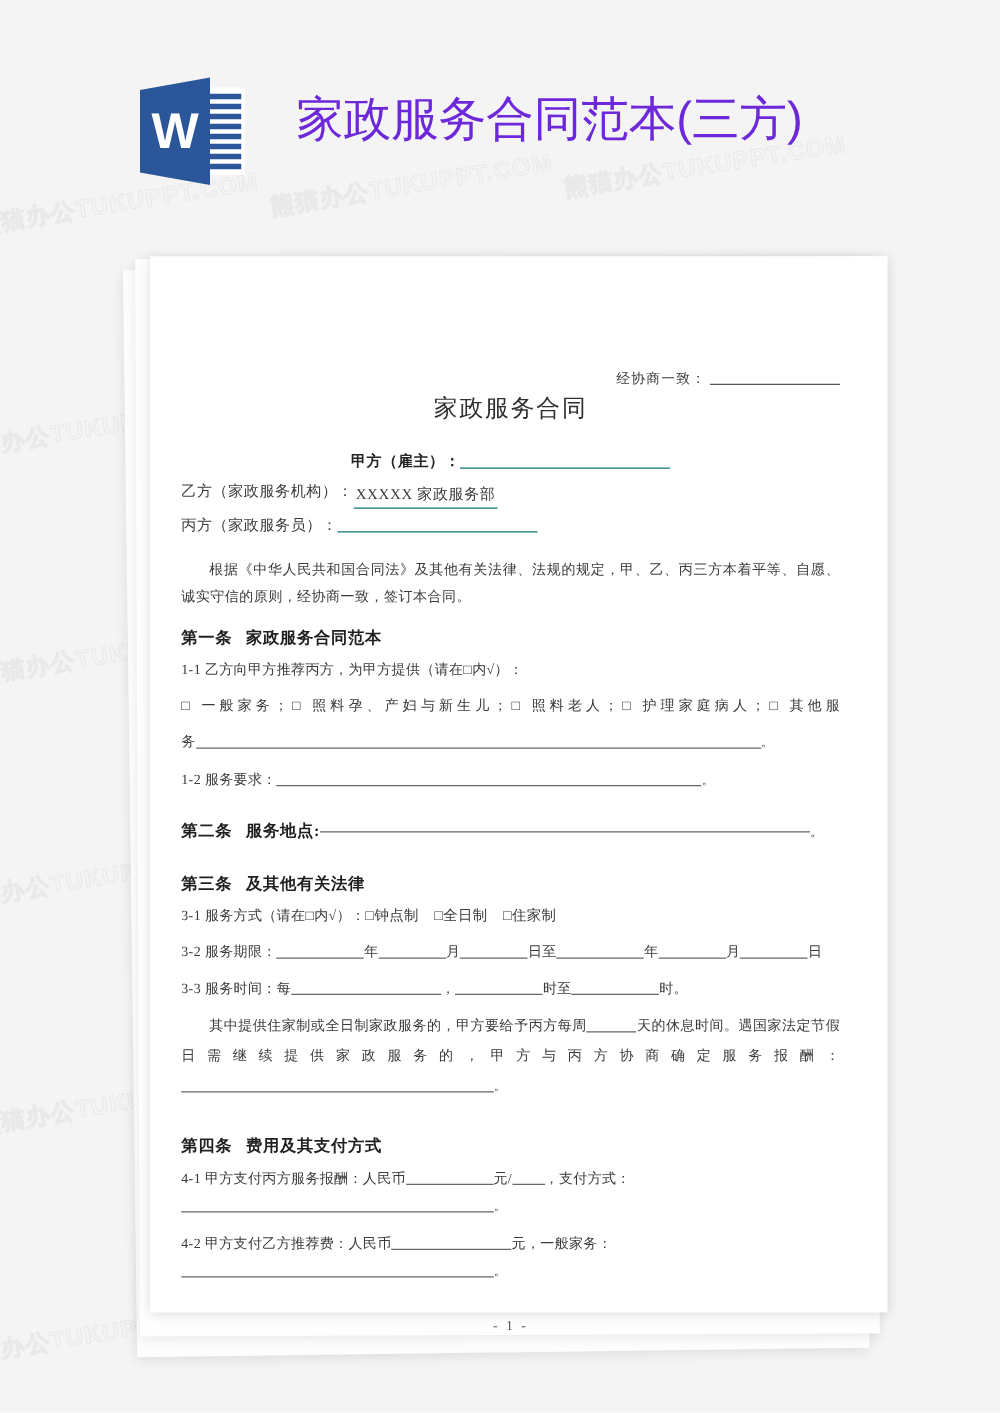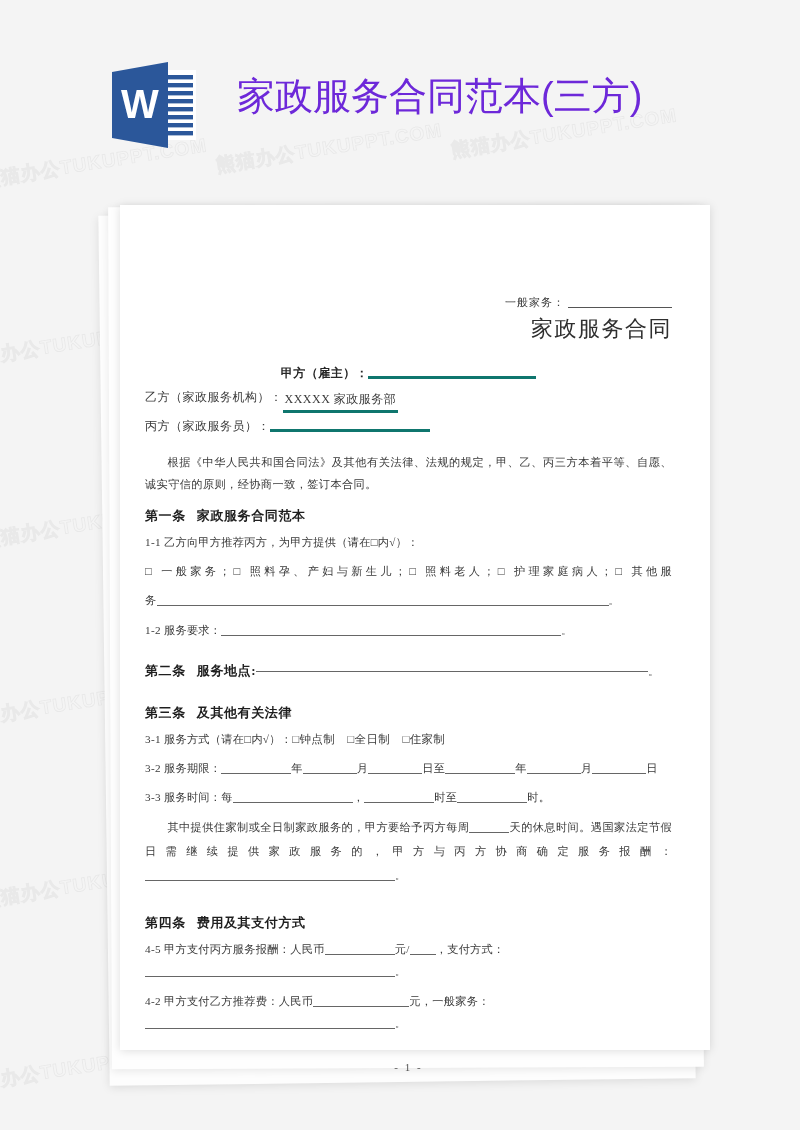--- a/index.html
+++ b/index.html
@@ -132,38 +132,38 @@
   }
   .contract-no .blank {
     display: inline-block;
     width: 104px;
     border-bottom: 1px solid #555;
     vertical-align: -2px;
     margin-left: 3px;
   }
 
   h1.doc-title {
-    text-align: right;
-    font-size: 22px;
+    text-align: center;
+    font-size: 19px;
     font-weight: 400;
     margin: 4px 0 18px 0;
     letter-spacing: 1.5px;
     color: #2f2f2f;
   }
 
   .party-line {
     font-size: 12px;
     line-height: 22px;
     margin: 0 0 2px 0;
     letter-spacing: .5px;
   }
   .party-line.bold { font-weight: 700; color: #262626; text-align: center; }
   .party-line .ul {
     display: inline-block;
-    border-bottom: 3px solid #0f766e;
+    border-bottom: 1px solid #0f766e;
     min-width: 150px;
     vertical-align: -2px;
     font-family: Liberation Serif, serif;
   }
   .party-line .ul.w-long { width: 168px; }
   .party-line .ul.w-mid  { width: 160px; }
   .party-line .ul.text   { min-width: 0; padding: 0 2px; }
 
   .preamble {
     margin: 14px 0 10px 0;
@@ -284,21 +284,21 @@
 
 <div id="page-stack">
   <div class="sheet" id="sheet-back-2"></div>
   <div class="sheet" id="sheet-back-1"></div>
   <div class="sheet" id="sheet-front"></div>
 </div>
 
 <article id="doc-page">
 
   <p class="contract-no">
-    <span>一般家务：</span><span class="blank"></span>
+    <span>经协商一致：</span><span class="blank"></span>
   </p>
 
   <h1 class="doc-title">家政服务合同</h1>
 
   <p class="party-line bold">
     <span>甲方（雇主）：</span><span class="ul w-long"></span>
   </p>
 
   <p class="party-line">
     <span>乙方（家政服务机构）：</span><span class="ul text">XXXXX 家政服务部</span>
@@ -348,21 +348,21 @@
 
   <p class="item indent">
     <span>其中提供住家制或全日制家政服务的，甲方要给予丙方每周</span><span class="blank-line b-sm"></span><span>天的休息时间。遇国家法定节假日需继续提供家政服务的，甲方与丙方协商确定服务报酬：</span><span class="blank-line b-fill-sm"></span><span class="tail-dot">。</span>
   </p>
 
   <h2 class="clause" style="margin-top:26px;">
     <span>第四条</span><span class="sp"></span><span>费用及其支付方式</span>
   </h2>
 
   <p class="item">
-    <span>4-5 甲方支付丙方服务报酬：人民币</span><span class="blank-line b-lg"></span><span>元/</span><span class="blank-line b-xs"></span><span>，支付方式：</span><span class="blank-line b-fill-sm"></span><span class="tail-dot">。</span>
+    <span>4-1 甲方支付丙方服务报酬：人民币</span><span class="blank-line b-lg"></span><span>元/</span><span class="blank-line b-xs"></span><span>，支付方式：</span><span class="blank-line b-fill-sm"></span><span class="tail-dot">。</span>
   </p>
 
   <p class="item">
     <span>4-2 甲方支付乙方推荐费：人民币</span><span class="blank-line b-xl"></span><span>元，一般家务：</span><span class="blank-line b-fill-sm"></span><span class="tail-dot">。</span>
   </p>
 
   <p class="pagenum">- 1 -</p>
 
 </article>
 

